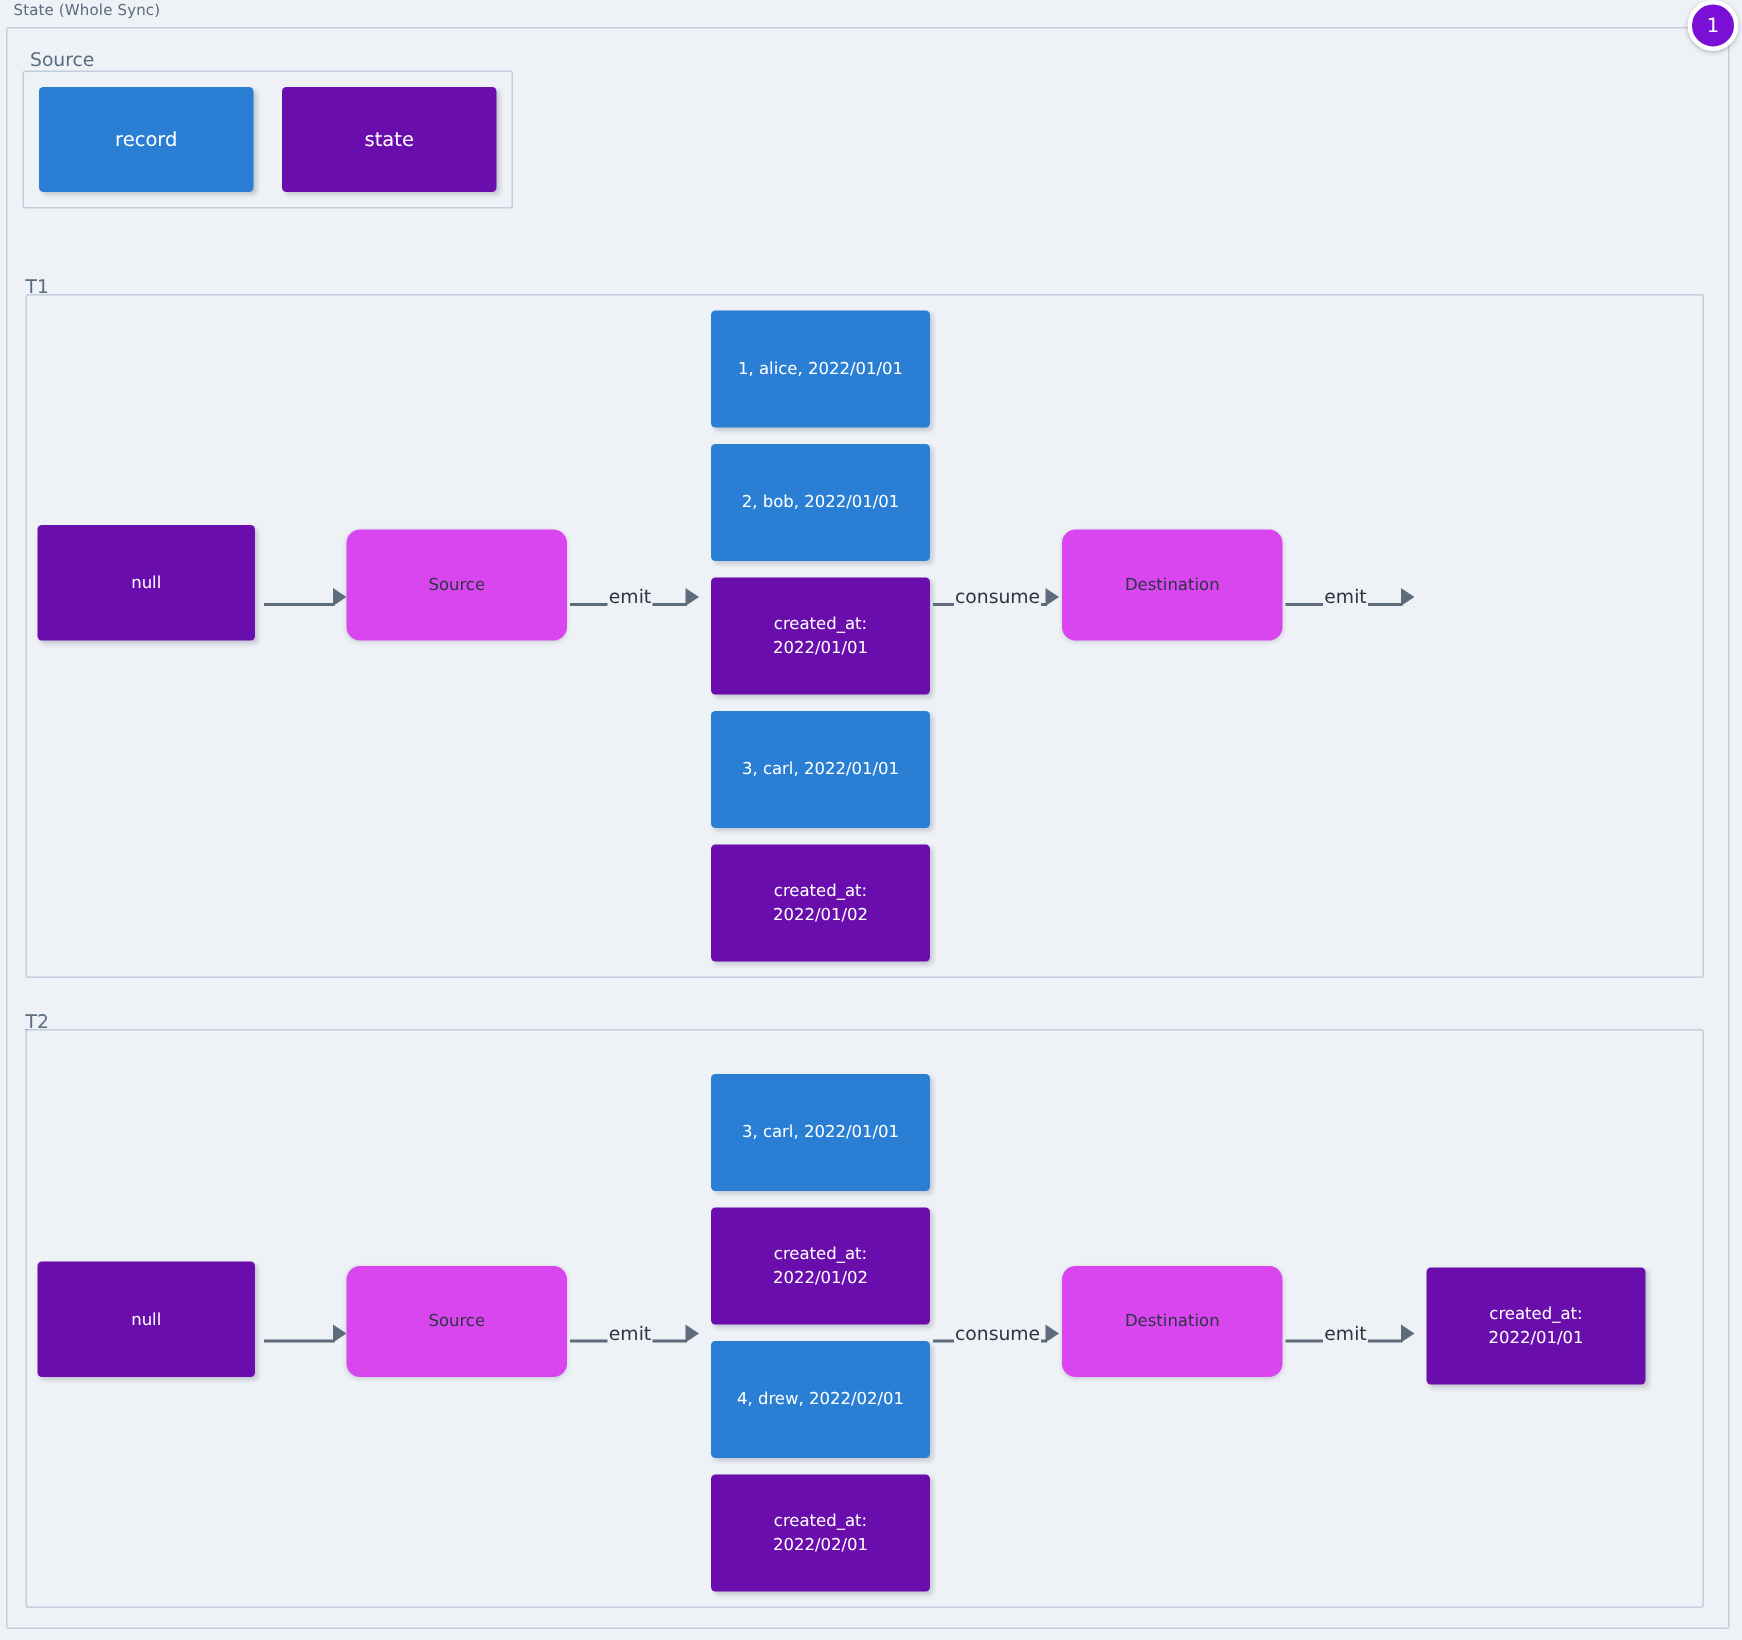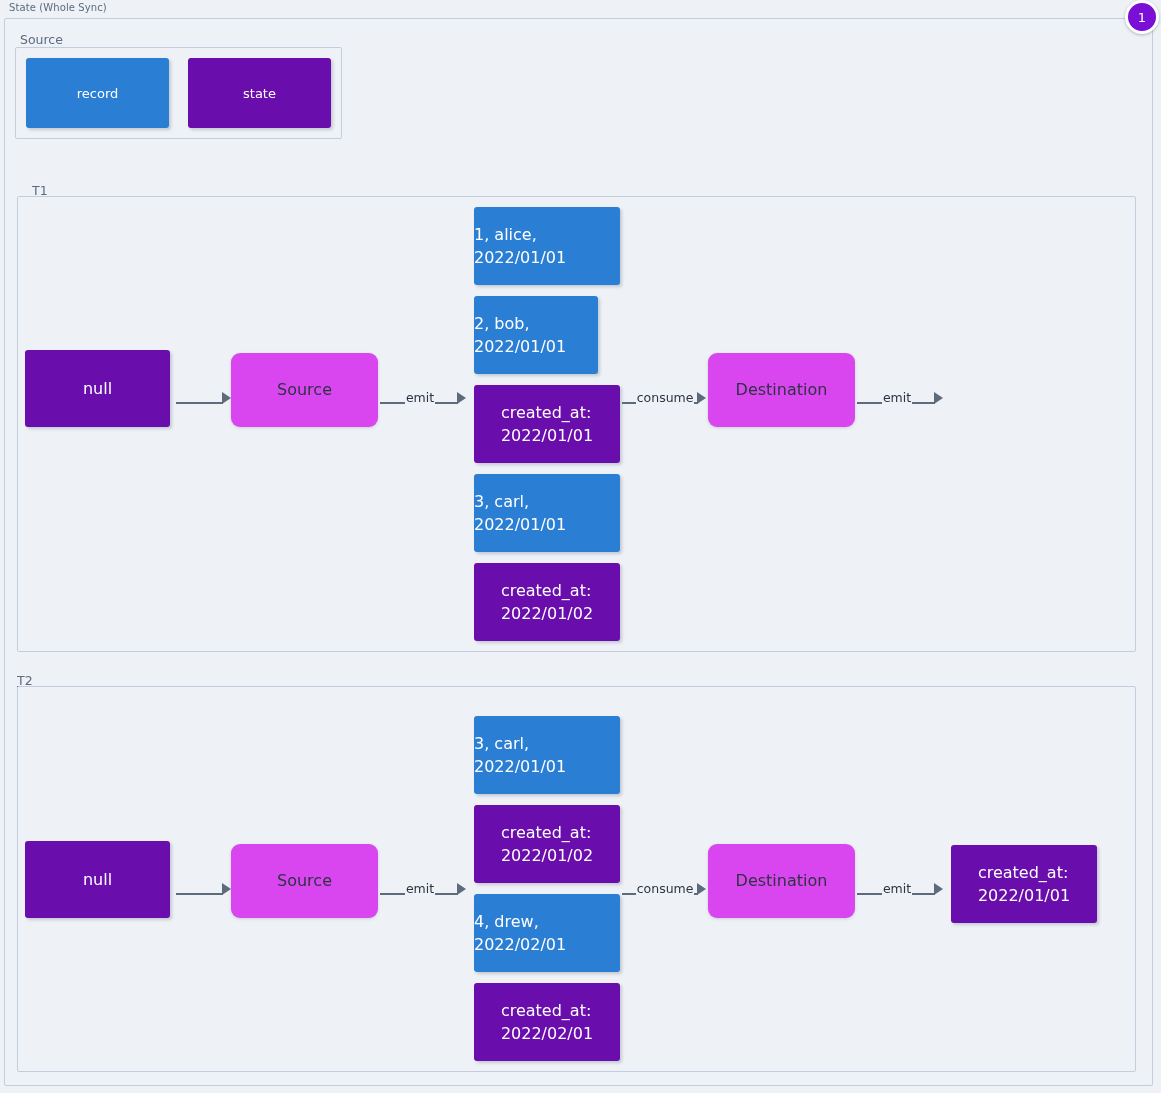--- a/index.html
+++ b/index.html
@@ -73,33 +73,33 @@
     white-space: nowrap;
   }
   .sect-frame {
     position: absolute;
     left: 17px;
     width: 1119px;
     border: 1px solid #c3cedd;
     border-radius: 2px;
     background: #eef1f5;
   }
-  #t1-title { left: 32px; top: 183px; }
+  #t1-title { left: 17px; top: 183px; }
   #t1-frame { top: 196px; height: 456px; }
   #t2-title { left: 17px; top: 673px; text-decoration: underline; }
   #t2-frame { top: 686px; height: 386px; }
 
   
   .node {
     position: absolute;
     display: flex;
     align-items: center;
     justify-content: center;
-    text-align: left;
-    font-size: 16px;
+    text-align: center;
+    font-size: 11px;
     line-height: 1.45;
     white-space: pre-line;
   }
   .node.plain {
     background: #d946ef;
     color: #2c3442;
     border-radius: 9px;
     box-shadow: 0 1px 3px rgba(120,135,155,.30);
   }
   .node.record {
@@ -175,21 +175,21 @@
         <div class="head"></div>
       </div>
       <div class="node plain" style="left: 231px; top: 353px; width: 147px; height: 74px;">Source</div>
       <div class="edge" style="left: 380px; top: 382px; width: 86px;">
         <div class="line" style="width: 24.9px;"></div>
         <span class="lbl">emit</span>
         <div class="line" style="flex: 1 1 auto;"></div>
         <div class="head"></div>
       </div>
       <div class="node record" style="left: 474px; top: 207px; width: 146px; height: 78px;">1, alice, 2022/01/01</div>
-      <div class="node record" style="left: 474px; top: 296px; width: 124px; height: 78px;">2, bob, 2022/01/01</div>
+      <div class="node record" style="left: 474px; top: 296px; width: 146px; height: 78px;">2, bob, 2022/01/01</div>
       <div class="node state" style="left: 474px; top: 385px; width: 146px; height: 78px;">created_at:
 2022/01/01</div>
       <div class="node record" style="left: 474px; top: 474px; width: 146px; height: 78px;">3, carl, 2022/01/01</div>
       <div class="node state" style="left: 474px; top: 563px; width: 146px; height: 78px;">created_at:
 2022/01/02</div>
       <div class="edge" style="left: 622px; top: 382px; width: 84px;">
         <div class="line" style="width: 13.7px;"></div>
         <span class="lbl">consume</span>
         <div class="line" style="flex: 1 1 auto;"></div>
         <div class="head"></div>

